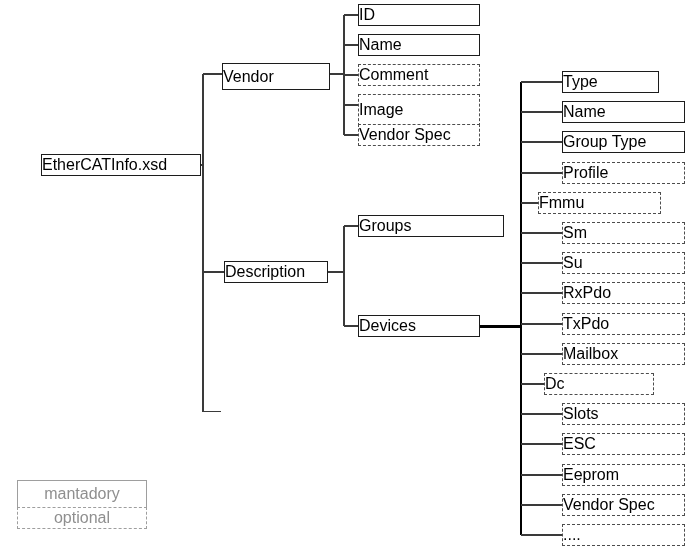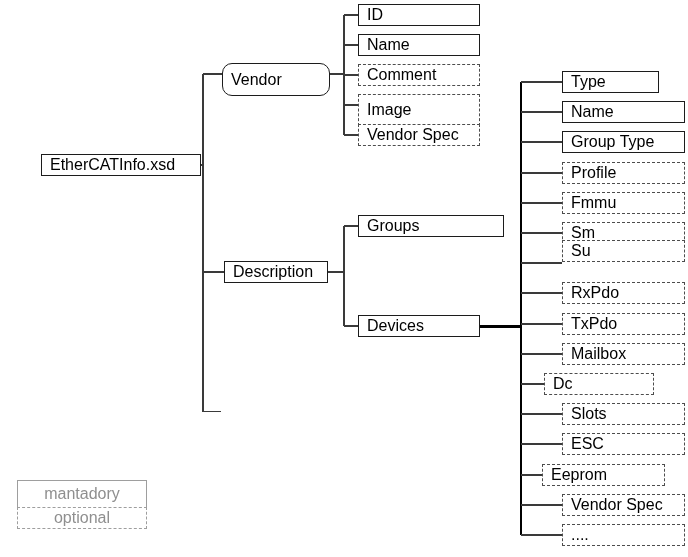--- a/index.html
+++ b/index.html
@@ -10,21 +10,20 @@
     font-family:"Liberation Sans", sans-serif;
     overflow:hidden;
   }
   .canvas svg{position:absolute;left:0;top:0;}
   .node{
     position:absolute;
     box-sizing:border-box;
     background:#ffffff;
     border:1.4px solid var(--mandatory-border,#1c1c1c);
     display:flex;align-items:center;
-    padding-left:8px;
     font-size:16px;
     color:var(--text,#000000);
     white-space:nowrap;
     line-height:1;
   }
   .node.optional{
     border:1.5px dashed var(--optional-border,#4d4d4d);
   }
   .legend-box{
     position:absolute;
@@ -76,43 +75,43 @@
       <line x1="521" y1="354" x2="562" y2="354" stroke="#3a3a3a" stroke-width="1.6"></line>
       <line x1="521" y1="384" x2="562" y2="384" stroke="#3a3a3a" stroke-width="1.6"></line>
       <line x1="521" y1="414" x2="562" y2="414" stroke="#3a3a3a" stroke-width="1.6"></line>
       <line x1="521" y1="444" x2="562" y2="444" stroke="#3a3a3a" stroke-width="1.6"></line>
       <line x1="521" y1="475" x2="562" y2="475" stroke="#3a3a3a" stroke-width="1.6"></line>
       <line x1="521" y1="505" x2="562" y2="505" stroke="#3a3a3a" stroke-width="1.6"></line>
       <line x1="521" y1="535" x2="562" y2="535" stroke="#3a3a3a" stroke-width="1.6"></line>
     </svg>
   <div id="nodes-layer">
       <div class="node" style="left: 25px; top: 154px; width: 160px; height: 22px; margin-left: 16px;">EtherCATInfo.xsd</div>
-      <div class="node" style="left: 222px; top: 63px; width: 108px; height: 33px; border-radius: 10px;">Vendor</div>
+      <div class="node" style="left: 222px; top: 63px; width: 108px; height: 27px;">Vendor</div>
       <div class="node" style="left: 358px; top: 4px; width: 122px; height: 22px;">ID</div>
       <div class="node" style="left: 358px; top: 34px; width: 122px; height: 22px;">Name</div>
       <div class="node optional" style="left: 358px; top: 64px; width: 122px; height: 22px;">Comment</div>
       <div class="node optional" style="left: 358px; top: 94px; width: 122px; height: 32px;">Image</div>
       <div class="node optional" style="left: 358px; top: 124px; width: 122px; height: 22px;">Vendor Spec</div>
       <div class="node" style="left: 224px; top: 261px; width: 104px; height: 22px;">Description</div>
       <div class="node" style="left: 358px; top: 215px; width: 146px; height: 22px;">Groups</div>
       <div class="node" style="left: 358px; top: 315px; width: 122px; height: 22px;">Devices</div>
       <div class="node" style="left: 562px; top: 71px; width: 97px; height: 22px;">Type</div>
       <div class="node" style="left: 562px; top: 101px; width: 123px; height: 22px;">Name</div>
       <div class="node" style="left: 562px; top: 131px; width: 123px; height: 22px;">Group Type</div>
       <div class="node optional" style="left: 562px; top: 162px; width: 123px; height: 22px;">Profile</div>
-      <div class="node optional" style="left: 562px; top: 192px; width: 123px; height: 22px;">Fmmu</div>
+      <div class="node optional" style="left: 538px; top: 192px; width: 123px; height: 22px;">Fmmu</div>
       <div class="node optional" style="left: 562px; top: 222px; width: 123px; height: 22px;">Sm</div>
-      <div class="node optional" style="left: 562px; top: 240px; width: 123px; height: 22px;">Su</div>
+      <div class="node optional" style="left: 562px; top: 252px; width: 123px; height: 22px;">Su</div>
       <div class="node optional" style="left: 562px; top: 282px; width: 123px; height: 22px;">RxPdo</div>
       <div class="node optional" style="left: 562px; top: 313px; width: 123px; height: 22px;">TxPdo</div>
       <div class="node optional" style="left: 562px; top: 343px; width: 123px; height: 22px;">Mailbox</div>
       <div class="node optional" style="left: 544px; top: 373px; width: 110px; height: 22px;">Dc</div>
       <div class="node optional" style="left: 562px; top: 403px; width: 123px; height: 22px;">Slots</div>
       <div class="node optional" style="left: 562px; top: 433px; width: 123px; height: 22px;">ESC</div>
-      <div class="node optional" style="left: 542px; top: 464px; width: 123px; height: 22px; text-align: right;">Eeprom</div>
+      <div class="node optional" style="left: 562px; top: 464px; width: 123px; height: 22px; text-align: right;">Eeprom</div>
       <div class="node optional" style="left: 562px; top: 494px; width: 123px; height: 22px;">Vendor Spec</div>
       <div class="node optional" style="left: 562px; top: 524px; width: 123px; height: 22px;">....</div>
     </div>
   <div id="legend-layer">
       <div class="legend-box" style="left: 17px; top: 480px; width: 130px; height: 28px;">mantadory</div>
       <div class="legend-box optional" style="left: 17px; top: 507px; width: 130px; height: 22px;">optional</div>
     </div>
 </div>
 
 </body></html>

